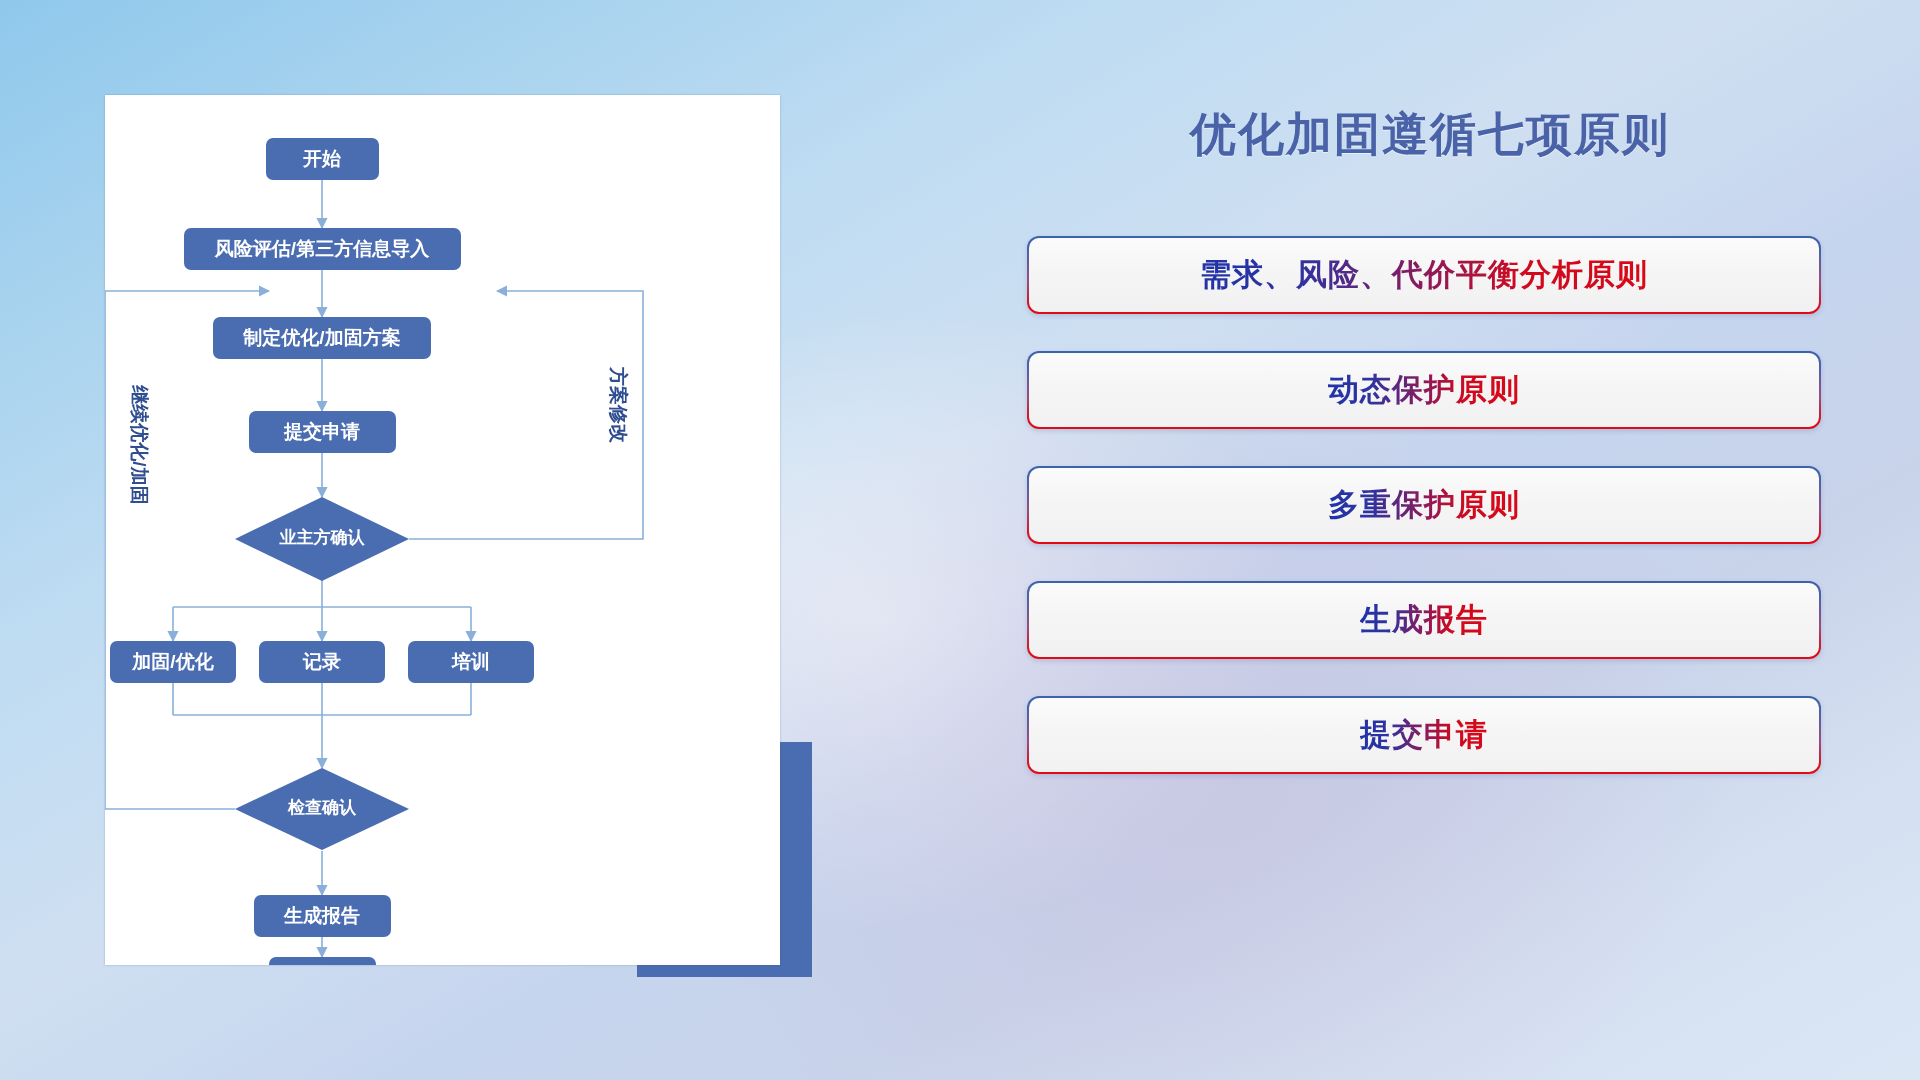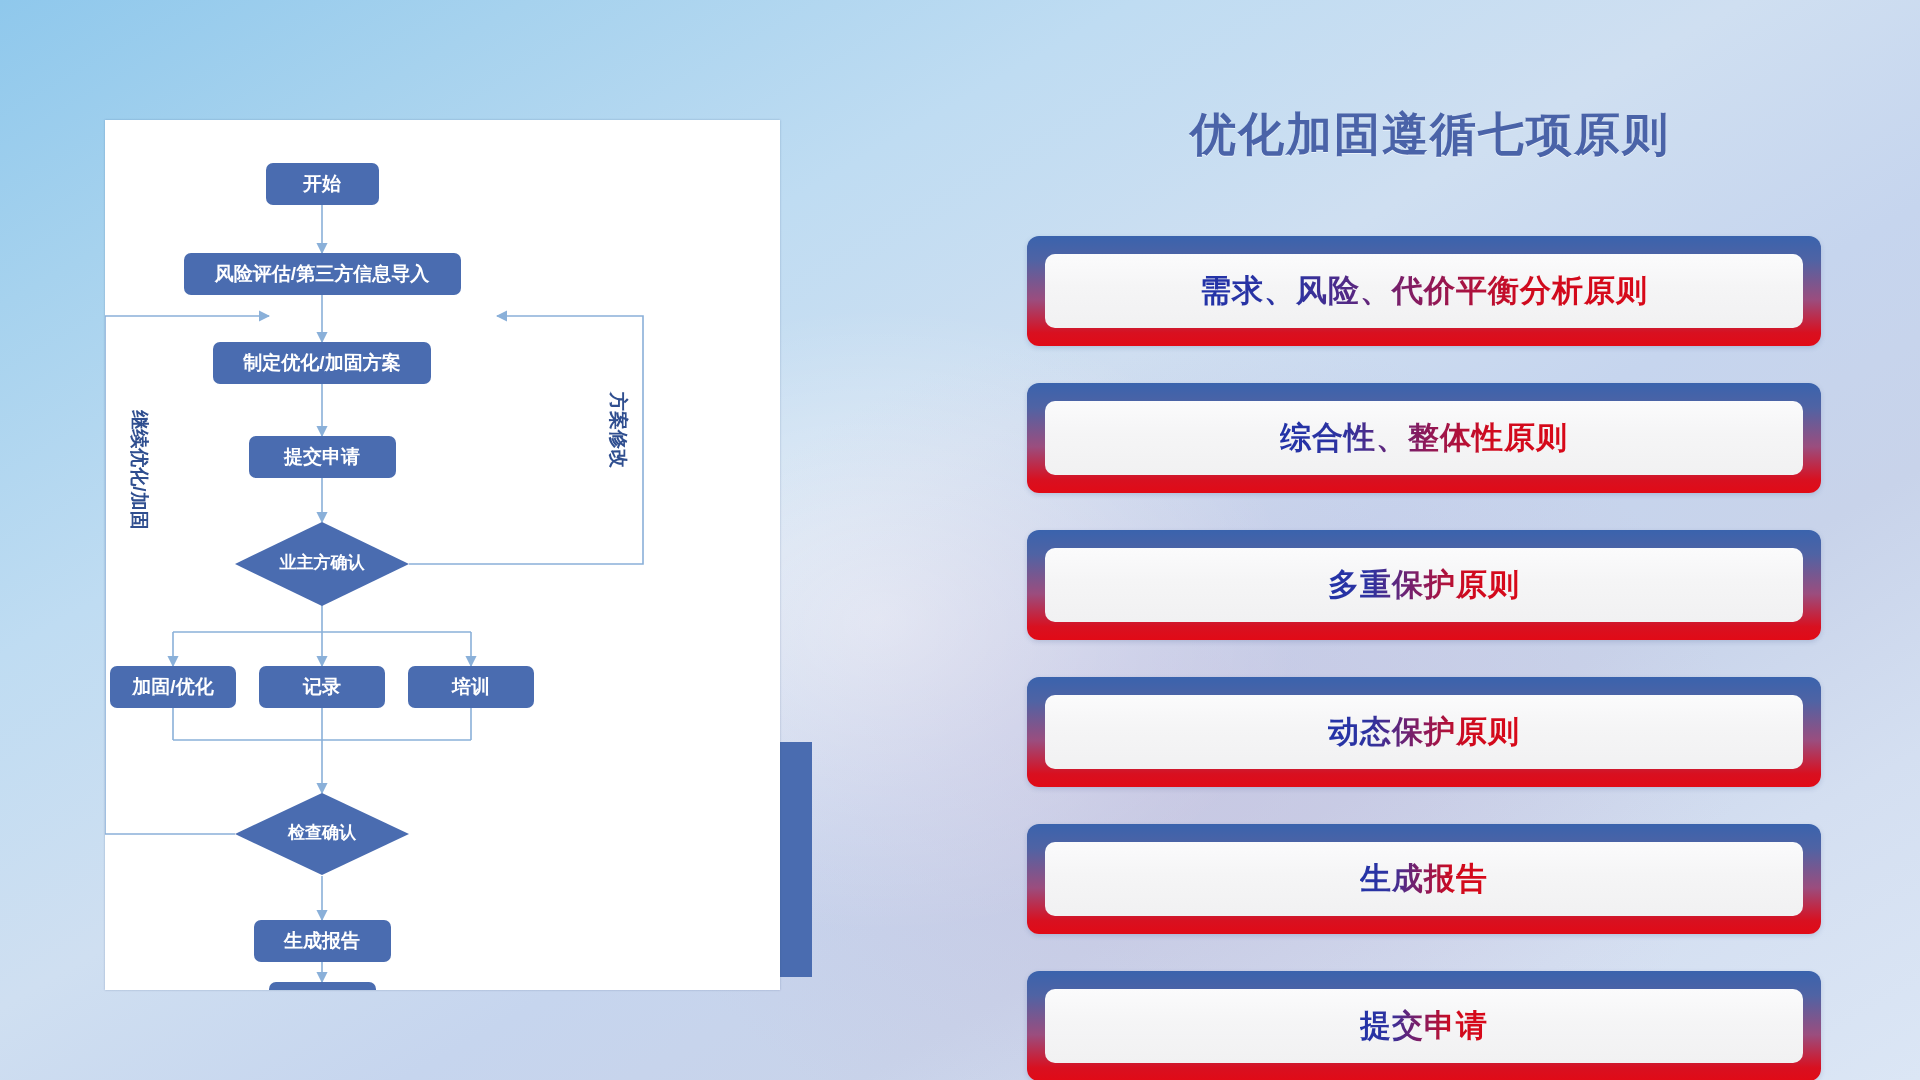--- a/index.html
+++ b/index.html
@@ -42,21 +42,20 @@
   }
   #flow-panel {
     position: absolute;
     left: 105px;
     top: 95px;
     width: 675px;
     height: 870px;
     background: #ffffff;
     box-shadow: 0 0 2px rgba(60,80,130,0.35);
     z-index: 2;
-    margin-top: 25px;
   }
   #flow-svg { position: absolute; left: 0; top: 0; }
 
   .node-text {
     font-family: "Liberation Sans", "DejaVu Sans", sans-serif;
     font-weight: bold;
     fill: #ffffff;
     text-anchor: middle;
     dominant-baseline: middle;
   }
@@ -95,21 +94,21 @@
     position: absolute;
     left: 7px;
     top: 236px;
     width: 794px;
   }
   .card {
     position: relative;
     height: 74px;
     margin-bottom: 37px;
     border-radius: 12px;
-    padding: 18px;
+    padding: 2px;
     background: linear-gradient(to bottom, #3a63ad 0%, #4f63a4 22%, #9b4d7e 58%, #d81020 88%, #e10a16 100%);
     box-shadow: 0 2px 5px rgba(70,95,150,0.22);
   }
   .card-inner {
     height: 100%;
     border-radius: 10px;
     background: linear-gradient(to bottom, #fbfbfc 0%, #f5f5f6 45%, #f1f1f2 100%);
     display: flex;
     align-items: center;
     justify-content: center;
@@ -237,35 +236,30 @@
     <div id="deck-title">优化加固遵循七项原则</div>
 
     <div id="cards">
 
       <div class="card">
         <div class="card-inner">
           <span class="card-label">需求、风险、代价平衡分析原则</span>
         </div>
       </div>
 
-      <div class="card">
-        <div class="card-inner">
-          <span class="card-label">综合性、整体性原则</span>
+
+      <div class="card">
+        <div class="card-inner">
+          <span class="card-label">动态保护原则</span>
         </div>
       </div>
 
       <div class="card">
         <div class="card-inner">
           <span class="card-label">多重保护原则</span>
-        </div>
-      </div>
-
-      <div class="card">
-        <div class="card-inner">
-          <span class="card-label">动态保护原则</span>
         </div>
       </div>
 
       <div class="card">
         <div class="card-inner">
           <span class="card-label">生成报告</span>
         </div>
       </div>
 
       <div class="card">

